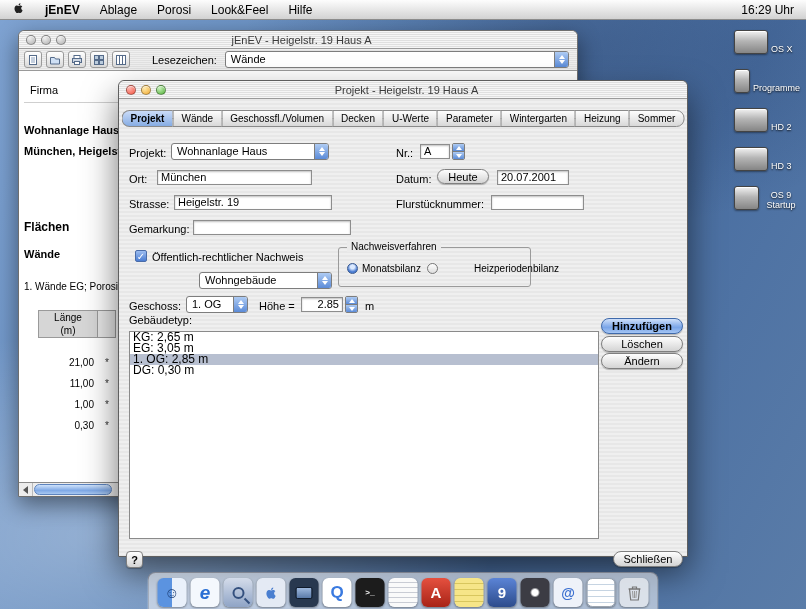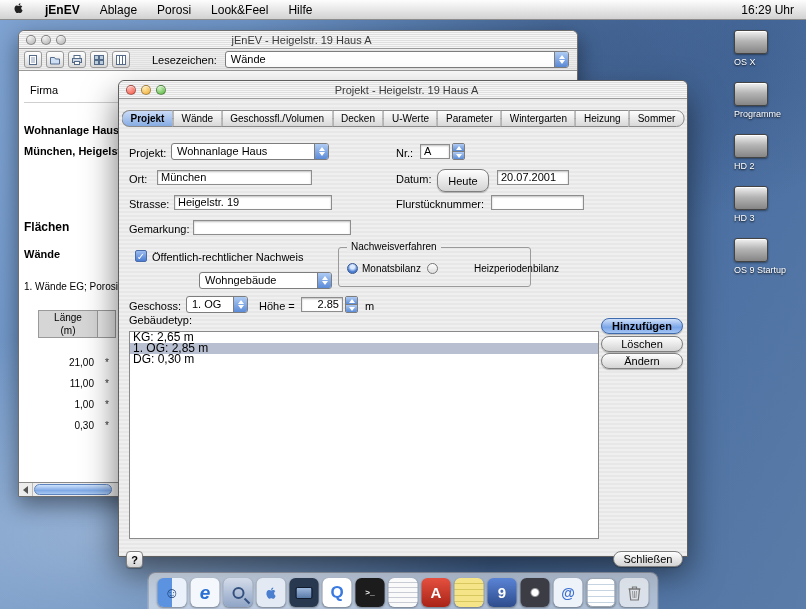--- a/index.html
+++ b/index.html
@@ -19,21 +19,21 @@
 .menubar{position:absolute;top:0;left:0;right:0;height:20px;display:flex;align-items:center;
   background:linear-gradient(#fdfdfd,#d2d2d2);border-bottom:1px solid #8c8c8c;font-size:12px;z-index:60;}
 .apple-menu{padding:0 10px 0 12px;display:flex;align-items:center;height:100%;}
 .menu-item{padding:0 10px;height:100%;display:flex;align-items:center;}
 .menu-item.app{font-weight:bold;}
 .menu-spacer{flex:1;}
 .menu-clock{padding:0 12px;}
 
 
 .desktop-icons{position:absolute;top:30px;right:6px;width:66px;display:flex;flex-direction:column;gap:15px;align-items:center;z-index:5;}
-.dicon{display:flex;flex-direction:column;align-items:flex-start;gap:3px;width:66px;}
+.dicon{display:flex;flex-direction:row;align-items:flex-end;gap:3px;width:66px;}
 .drive{width:34px;height:24px;border:1px solid #444;border-radius:3px;
   background:linear-gradient(#f2f2f2,#b5b5b5 45%,#858585);box-shadow:inset 0 1px 0 #fff,0 1px 2px rgba(0,0,0,.4);}
 .dlabel{font-size:9px;color:#fff;text-shadow:0 1px 2px rgba(0,0,0,.95);text-align:center;line-height:10px;}
 .titlebar{position:absolute;top:0;left:0;right:0;height:18px;display:flex;align-items:center;
   border-bottom:1px solid #9a9a9a;border-radius:6px 6px 0 0;
   background:repeating-linear-gradient(180deg,#f6f6f6 0px,#f6f6f6 1px,#e0e0e0 1px,#e0e0e0 2px);}
 .lights{display:flex;gap:5px;padding-left:7px;}
 .light{width:10px;height:10px;border-radius:50%;border:1px solid rgba(0,0,0,.35);box-shadow:inset 0 1px 1px rgba(255,255,255,.7);}
 .light.red{background:radial-gradient(circle at 35% 30%,#ffb3ad,#f3533f);}
 .light.yellow{background:radial-gradient(circle at 35% 30%,#ffe9a8,#f0a830);}
@@ -321,21 +321,21 @@
           <div class="tri-up"></div>
         </div>
       <div class="shalf">
           <div class="tri-down"></div>
         </div>
     </div>
 
     <div class="flabel" style="left:10px;top:74px;">Ort:</div>
     <div class="tfield" style="left:38px;top:71px;width:155px;">München</div>
     <div class="flabel" style="left:277px;top:74px;">Datum:</div>
-    <div class="btn" style="left:318px;top:70px;width:52px;height:23px;">Heute</div>
+    <div class="btn" style="left:318px;top:70px;width:52px;height:15px;">Heute</div>
     <div class="tfield" style="left:378px;top:71px;width:72px;">20.07.2001</div>
 
     <div class="flabel" style="left:10px;top:99px;">Strasse:</div>
     <div class="tfield" style="left:55px;top:96px;width:158px;">Heigelstr. 19</div>
     <div class="flabel" style="left:277px;top:99px;">Flurstücknummer:</div>
     <div class="tfield" style="left:372px;top:96px;width:93px;"></div>
 
     <div class="flabel" style="left:10px;top:124px;">Gemarkung:</div>
     <div class="tfield" style="left:74px;top:121px;width:158px;"></div>
 
@@ -378,20 +378,21 @@
           <div class="tri-up"></div>
         </div>
       <div class="shalf">
           <div class="tri-down"></div>
         </div>
     </div>
     <div class="flabel" style="left:246px;top:201px;">m</div>
 
     <div class="geschoss-list">
       <div class="glrow">KG: 2,65 m</div>
+      <div class="glrow">EG: 3,05 m</div>
       <div class="glrow sel">1. OG: 2,85 m</div>
       <div class="glrow">DG: 0,30 m</div>
     </div>
 
     <div class="btn default sidebtn" style="top:219px;">Hinzufügen</div>
     <div class="btn sidebtn" style="top:237px;">Löschen</div>
     <div class="btn sidebtn" style="top:254px;">Ändern</div>
 
     <div class="btn helpbtn">?</div>
     <div class="btn closebtn">Schließen</div>

